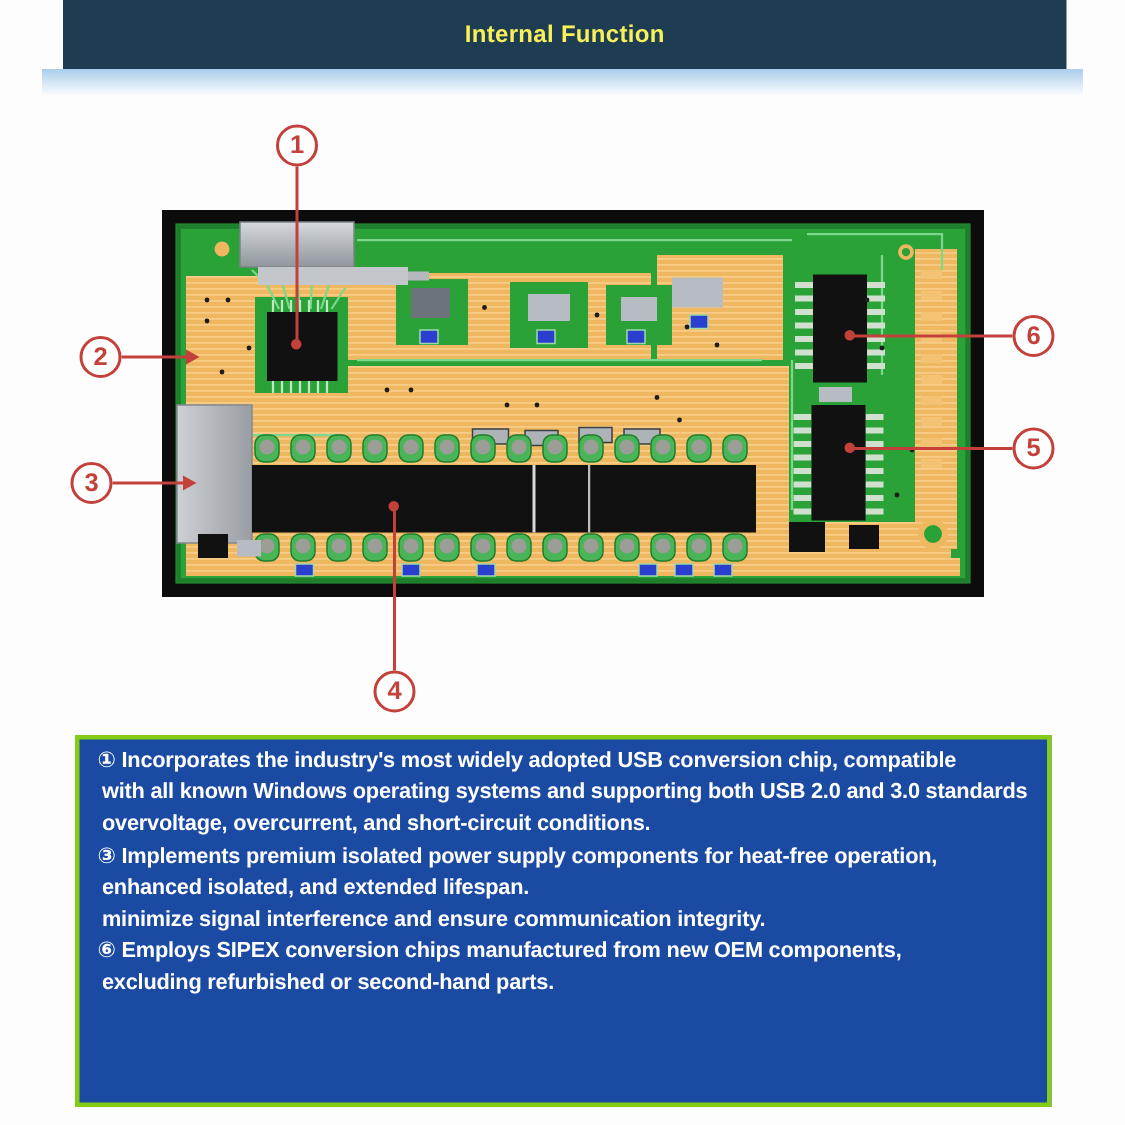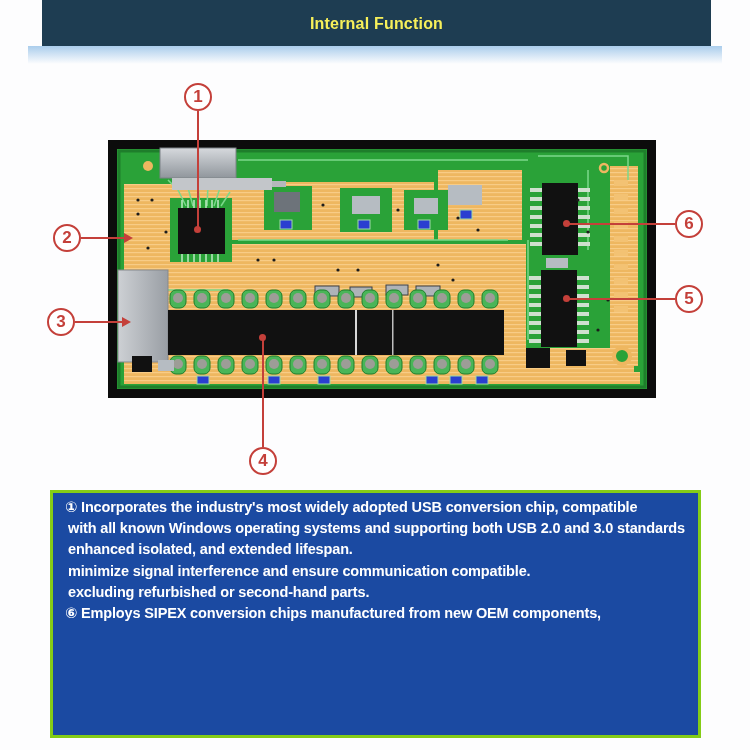--- a/index.html
+++ b/index.html
@@ -327,19 +327,21 @@
     <div class="callout c2">2</div>
     <div class="callout c3">3</div>
     <div class="callout c4">4</div>
     <div class="callout c5">5</div>
     <div class="callout c6">6</div>
   </div>
 
   <div class="panel">
     <div class="feat-line">① Incorporates the industry's most widely adopted USB conversion chip, compatible</div>
     <div class="feat-line cont">with all known Windows operating systems and supporting both USB 2.0 and 3.0 standards</div>
+    <div class="feat-line cont">overvoltage, overcurrent, and short-circuit conditions.</div>
+    <div class="feat-line">③ Implements premium isolated power supply components for heat-free operation,</div>
     <div class="feat-line cont">enhanced isolated, and extended lifespan.</div>
-    <div class="feat-line cont">minimize signal interference and ensure communication compatible.</div>
+    <div class="feat-line cont">minimize signal interference and ensure communication integrity.</div>
+    <div class="feat-line">⑥ Employs SIPEX conversion chips manufactured from new OEM components,</div>
     <div class="feat-line cont">excluding refurbished or second-hand parts.</div>
-    <div class="feat-line">⑥ Employs SIPEX conversion chips manufactured from new OEM components,</div>
   </div>
 
 </div>
 
 </body></html>

